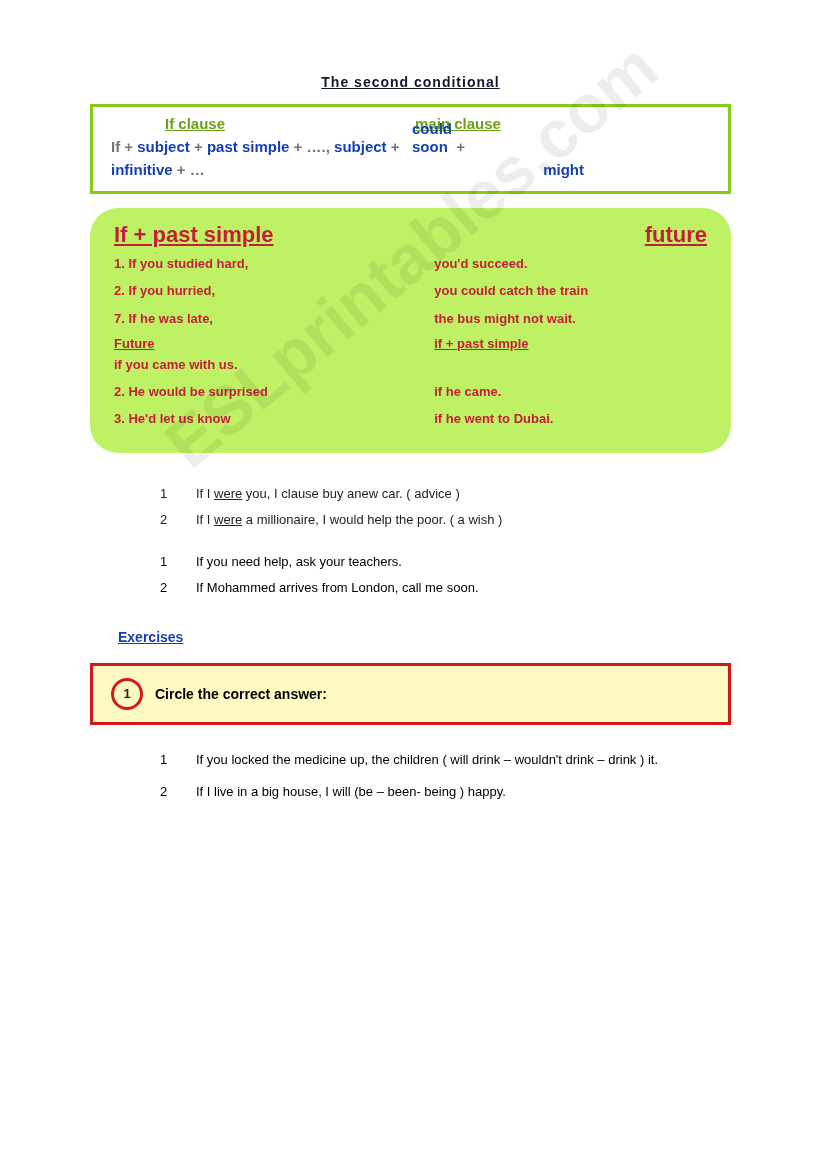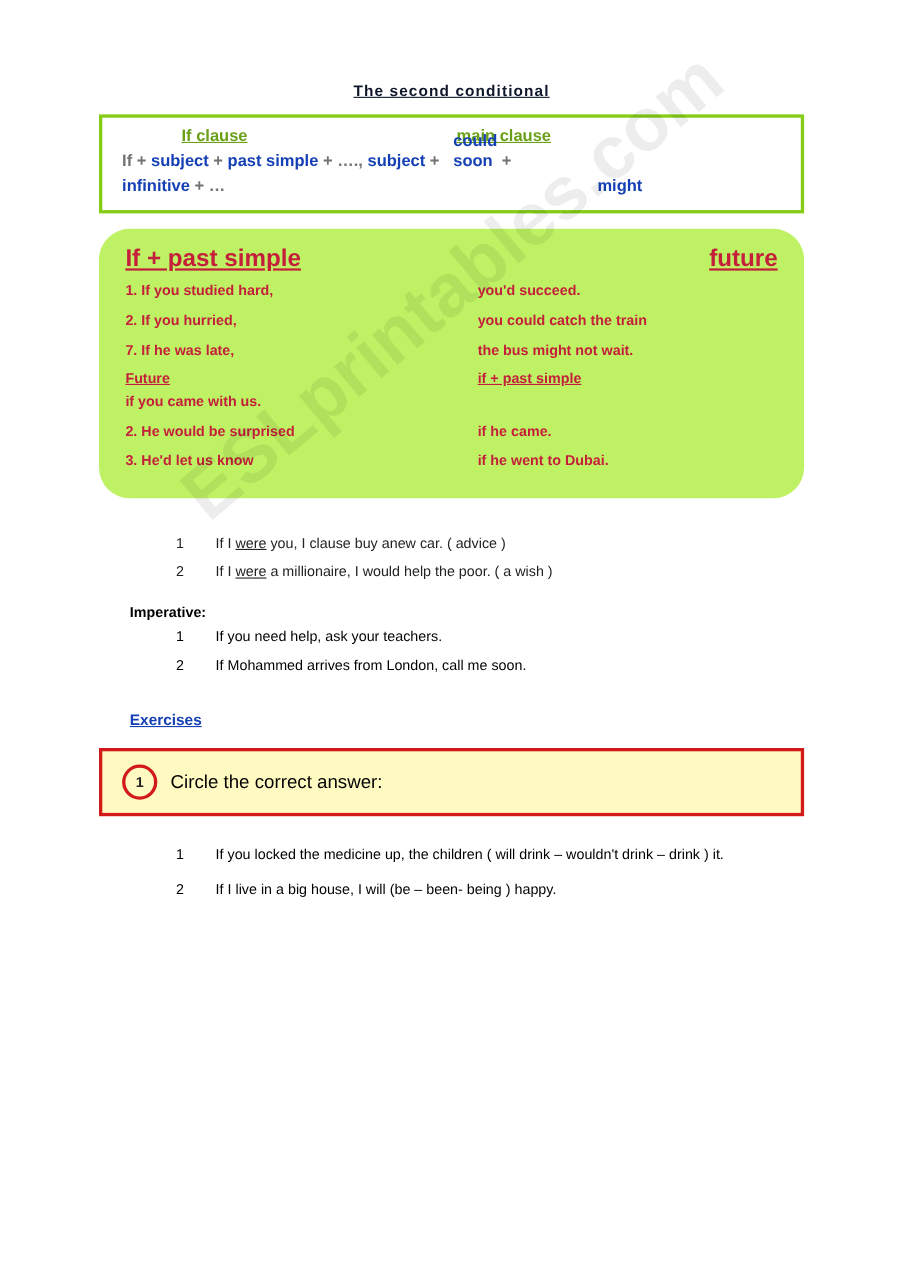--- a/index.html
+++ b/index.html
@@ -145,22 +145,22 @@
     border-radius: 50%;
     display: flex;
     align-items: center;
     justify-content: center;
     font-weight: bold;
     font-size: 13px;
     color: #222;
     margin-right: 12px;
   }
   .yellow-box .instr {
-    font-weight: normal;
-    font-size: 17px;
+    font-weight: bold;
+    font-size: 14px;
     text-align: center;
   }
   .qlist {
     font-size: 13px;
     margin-left: 70px;
     line-height: 2;
   }
   .qlist .n-row { display: flex; margin-bottom: 6px; }
   .qlist .n-num { width: 36px; }
   .qlist .n-txt { flex: 1; }
@@ -249,21 +249,20 @@
       </span>
     </div>
     <div class="n-row">
       <span class="n-num">2</span>
       <span>
         <span>If I </span><span class="u">were</span><span> a millionaire, I would help the poor. ( a wish )</span>
       </span>
     </div>
   </div>
 
-  <div class="imperative">Imperative:</div>
   <div class="imp-list">
     <div class="n-row">
       <span class="n-num">1</span>
       <span>If you need help, ask your teachers.</span>
     </div>
     <div class="n-row">
       <span class="n-num">2</span>
       <span>If Mohammed arrives from London, call me soon.</span>
     </div>
   </div>

